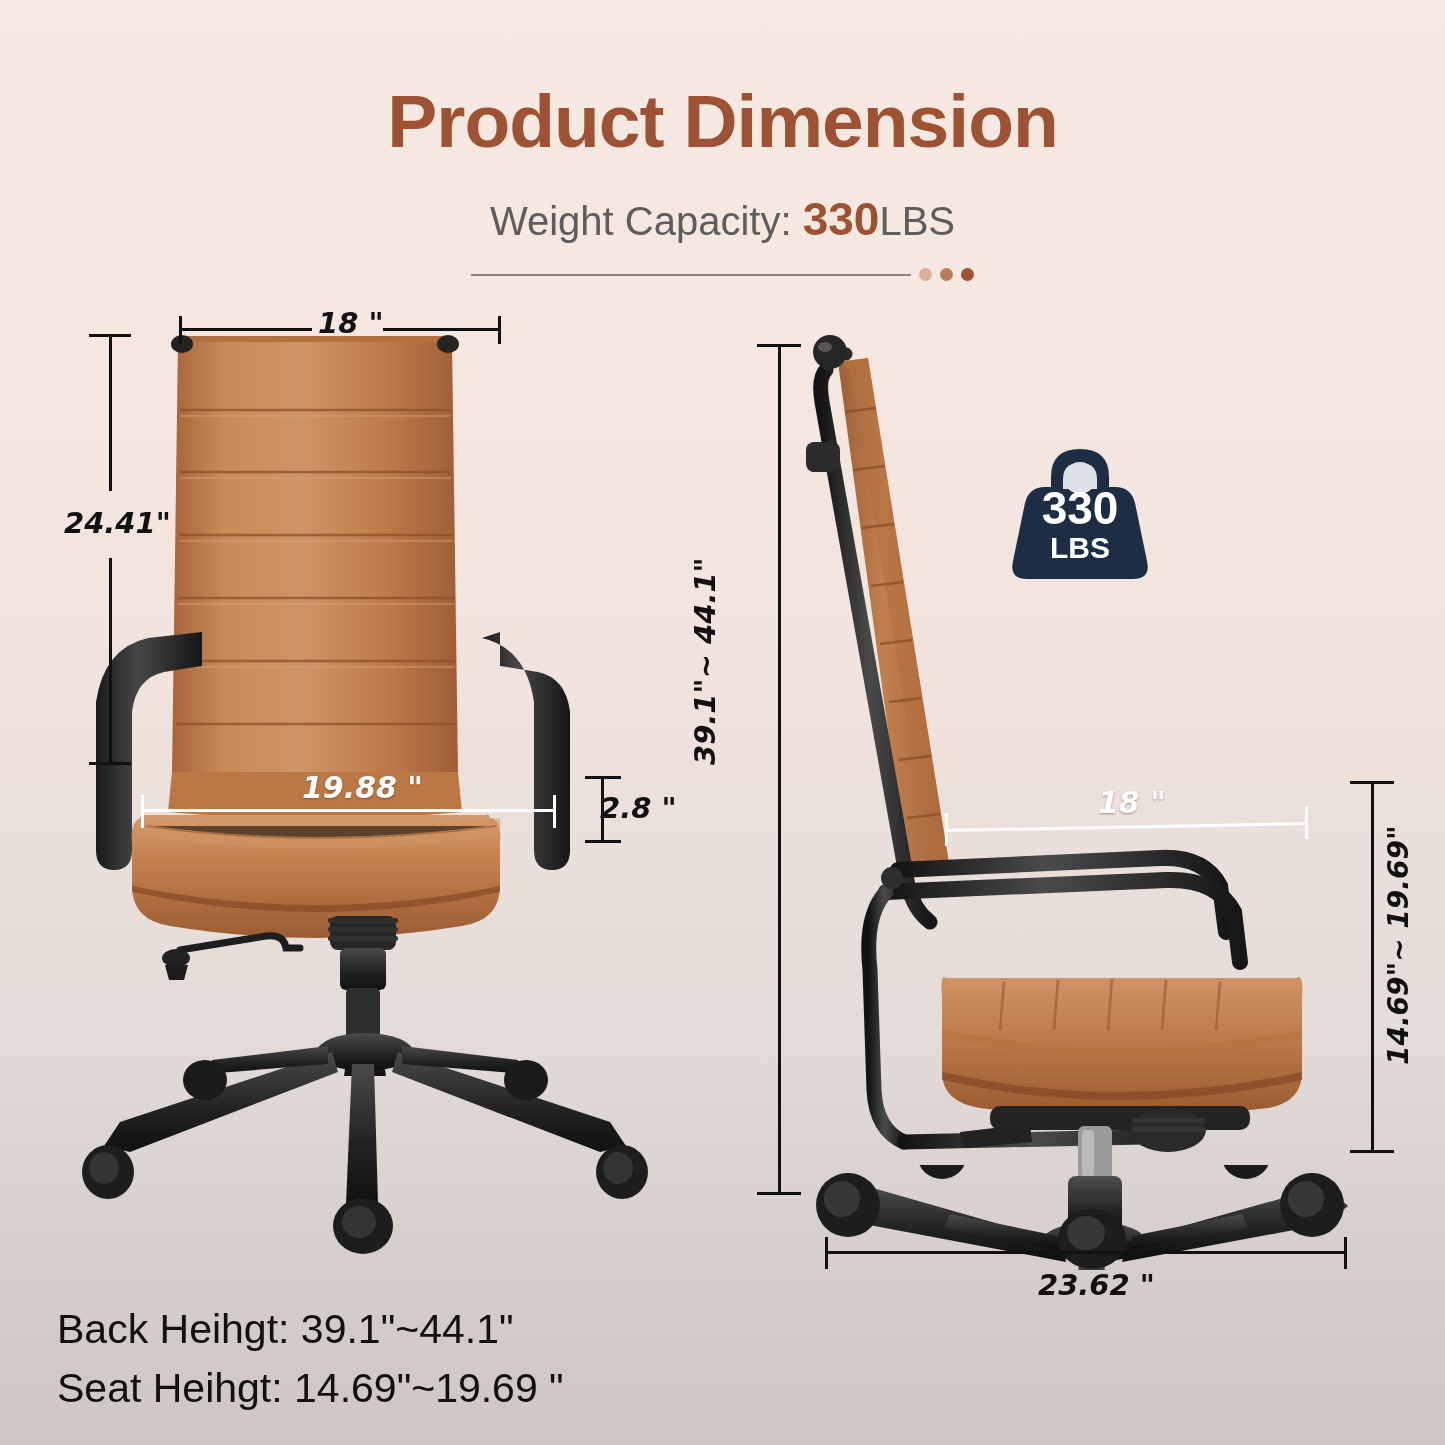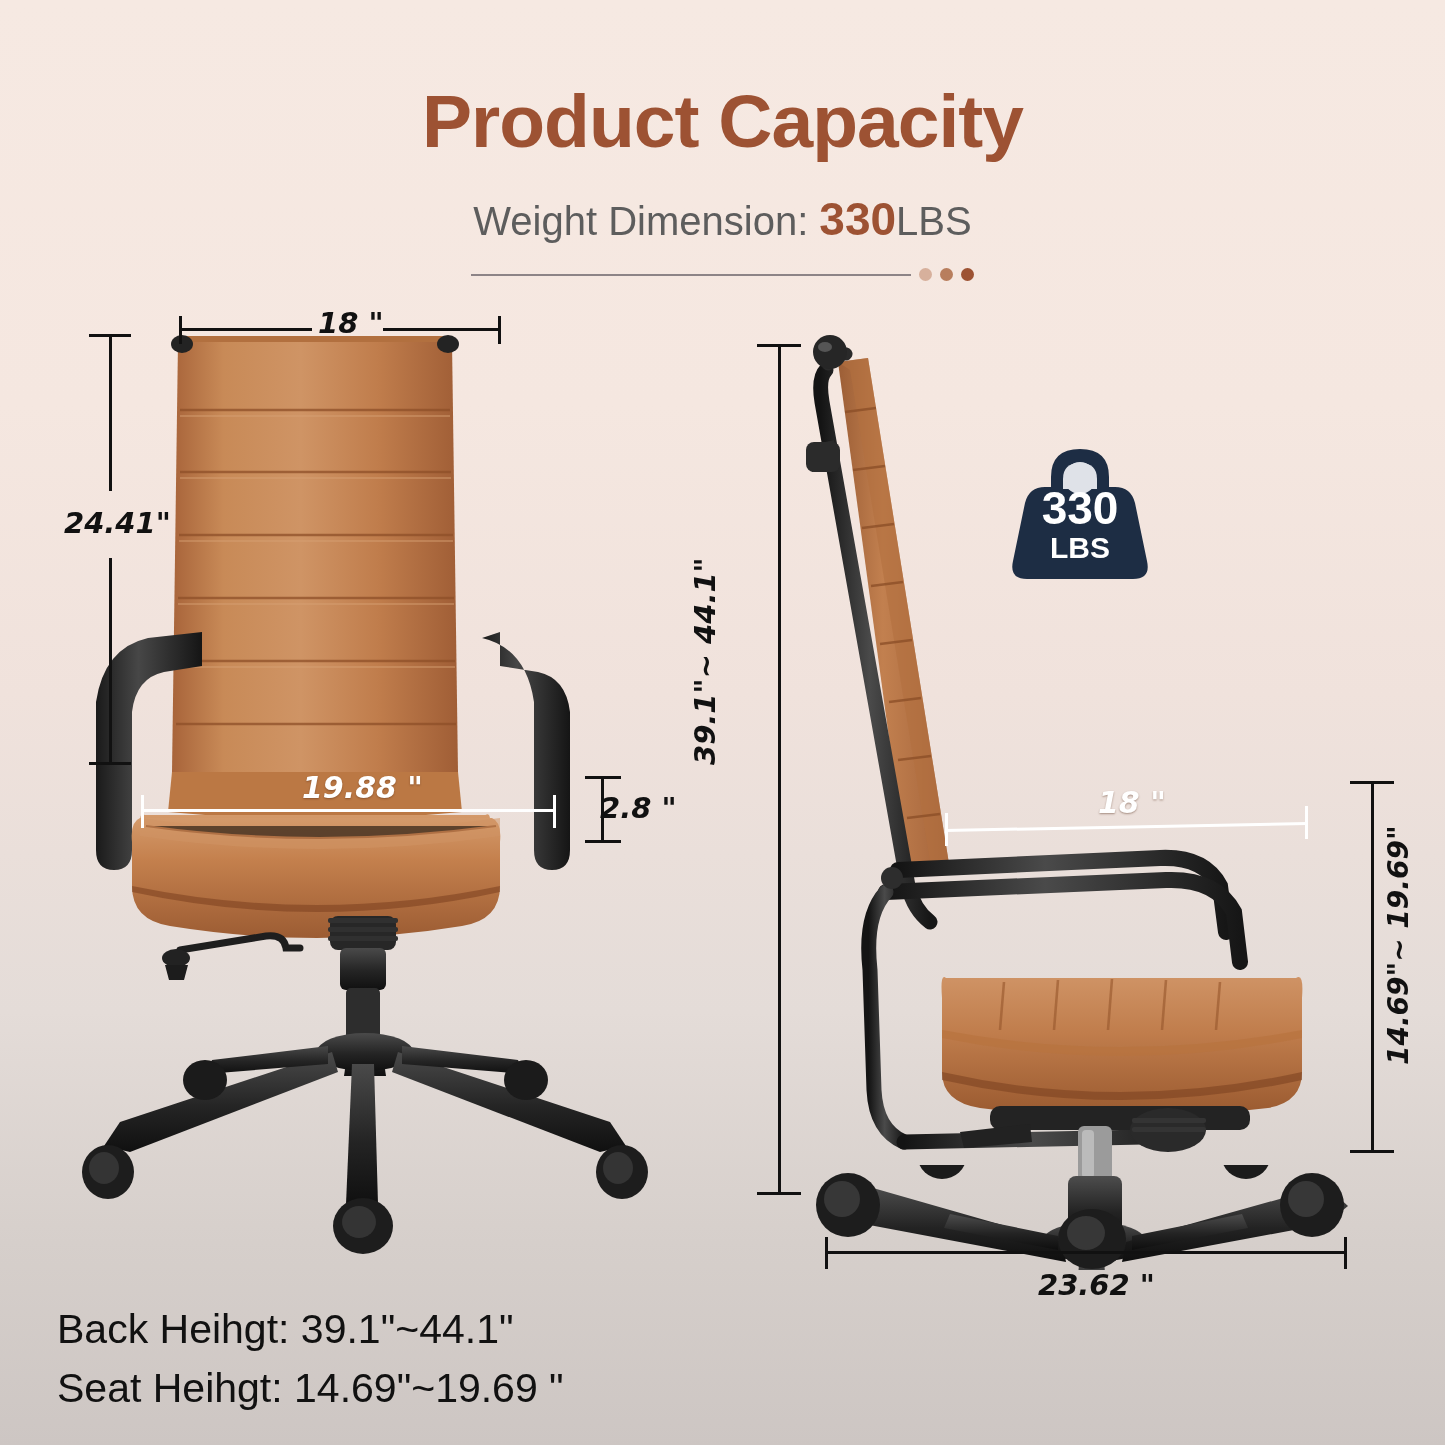--- a/index.html
+++ b/index.html
@@ -59,24 +59,24 @@
             line-height:1.45; }
 
   
   .chair { position:absolute; }
 </style>
 </head>
 <body>
 
 <div class="stage">
 
-  <div id="title">Product Capacity</div>
+  <div id="title">Product Dimension</div>
 
   <div id="subtitle">
-    <span>Weight Dimension: </span><span class="big">330</span><span class="lbs">LBS</span>
+    <span>Weight Capacity: </span><span class="big">330</span><span class="lbs">LBS</span>
   </div>
 
   <div class="divider">
     <div class="bar"></div>
     <div class="dot" id="dot0" style="background: rgb(215, 176, 156);"></div>
     <div class="dot" id="dot1" style="background: rgb(184, 126, 93);"></div>
     <div class="dot" id="dot2" style="background: rgb(157, 82, 51);"></div>
   </div>
 
   <svg class="chair" style="left:60px; top:320px;" width="620" height="960" viewBox="0 0 620 960">

